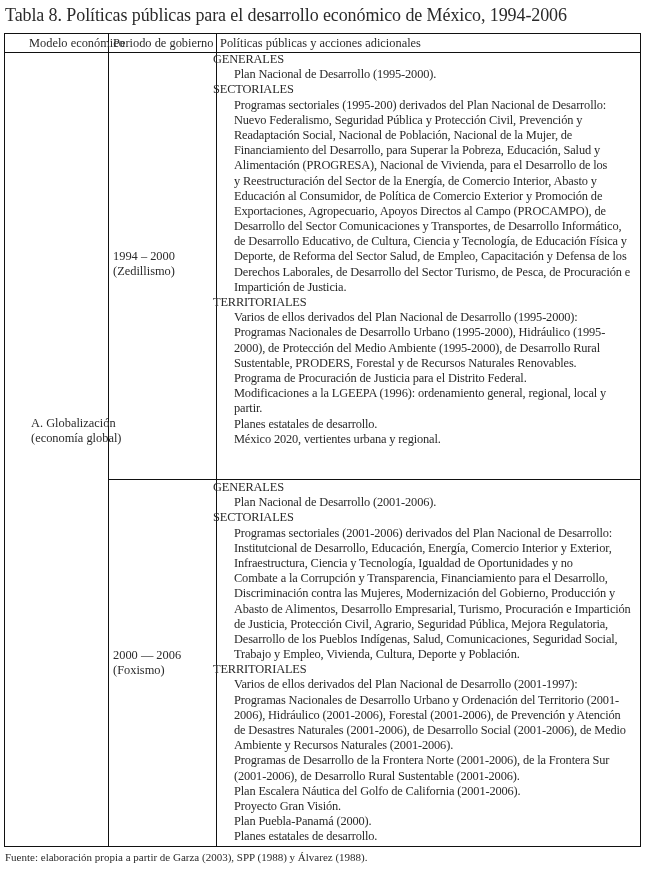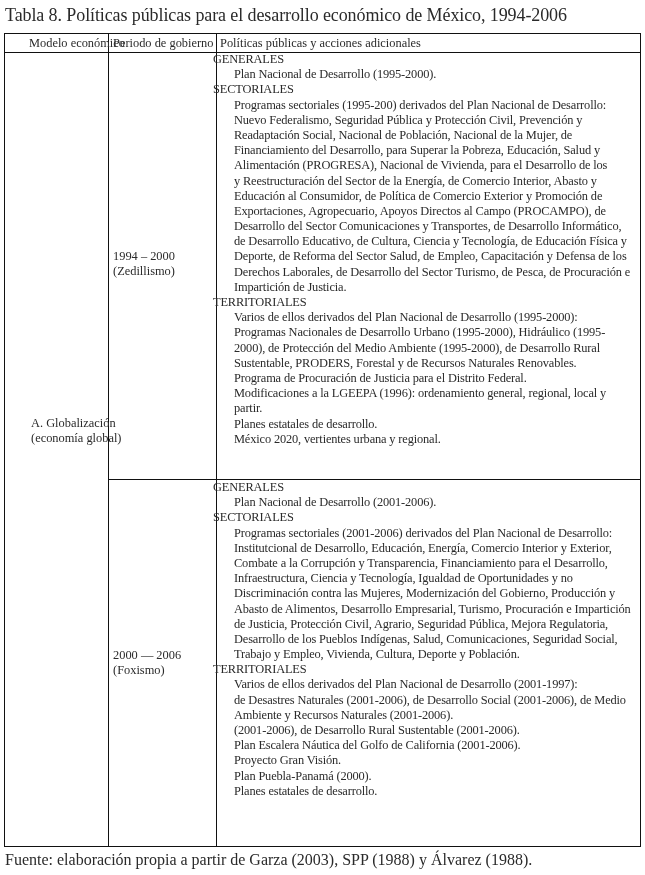--- a/index.html
+++ b/index.html
@@ -21,21 +21,21 @@
   .hline { position: absolute; height: 1px; background: #111; }
   .hdr {
     position: absolute; top: 2px; font-size: 12.4px; white-space: nowrap; line-height: 15px;
   }
   .cell-text { position: absolute; white-space: nowrap; line-height: 15.2px; font-size: 12.4px; }
   .block { position: absolute; left: 208px; }
   .line { white-space: nowrap; height: 15.2px; line-height: 15.2px; letter-spacing: -0.15px; }
   .heading { padding-left: 0; }
   .ind { padding-left: 21px; }
   .footnote {
-    position: absolute; left: 5px; top: 851px; font-size: 16px; white-space: nowrap;
+    position: absolute; left: 5px; top: 851px; font-size: 11px; white-space: nowrap;
   }
 </style>
 </head>
 <body>
 
 <div class="caption">Tabla 8. Políticas públicas para el desarrollo económico de México, 1994-2006</div>
 
 <div class="table">
 
   <div class="vline" style="left:103px;"></div>
@@ -90,31 +90,34 @@
       <div class="line ind">partir.</div>
       <div class="line ind">Planes estatales de desarrollo.</div>
       <div class="line ind">México 2020, vertientes urbana y regional.</div>
     </div>
   <div class="block" style="top:446px;" id="policies-1">
       <div class="line heading">GENERALES</div>
       <div class="line ind">Plan Nacional de Desarrollo (2001-2006).</div>
       <div class="line heading">SECTORIALES</div>
       <div class="line ind">Programas sectoriales (2001-2006) derivados del Plan Nacional de Desarrollo:</div>
       <div class="line ind">Institutcional de Desarrollo, Educación, Energía, Comercio Interior y Exterior,</div>
+      <div class="line ind">Infraestructura, Ciencia y Tecnología, Igualdad de Oportunidades y no</div>
       <div class="line ind">Combate a la Corrupción y Transparencia, Financiamiento para el Desarrollo,</div>
-      <div class="line ind">Infraestructura, Ciencia y Tecnología, Igualdad de Oportunidades y no</div>
       <div class="line ind">Discriminación contra las Mujeres, Modernización del Gobierno, Producción y</div>
       <div class="line ind">Abasto de Alimentos, Desarrollo Empresarial, Turismo, Procuración e Impartición</div>
       <div class="line ind">de Justicia, Protección Civil, Agrario, Seguridad Pública, Mejora Regulatoria,</div>
       <div class="line ind">Desarrollo de los Pueblos Indígenas, Salud, Comunicaciones, Seguridad Social,</div>
       <div class="line ind">Trabajo y Empleo, Vivienda, Cultura, Deporte y Población.</div>
       <div class="line heading">TERRITORIALES</div>
       <div class="line ind">Varios de ellos derivados del Plan Nacional de Desarrollo (2001-1997):</div>
+      <div class="line ind">Programas Nacionales de Desarrollo Urbano y Ordenación del Territorio (2001-</div>
+      <div class="line ind">2006), Hidráulico (2001-2006), Forestal (2001-2006), de Prevención y Atención</div>
       <div class="line ind">de Desastres Naturales (2001-2006), de Desarrollo Social (2001-2006), de Medio</div>
       <div class="line ind">Ambiente y Recursos Naturales (2001-2006).</div>
+      <div class="line ind">Programas de Desarrollo de la Frontera Norte (2001-2006), de la Frontera Sur</div>
       <div class="line ind">(2001-2006), de Desarrollo Rural Sustentable (2001-2006).</div>
       <div class="line ind">Plan Escalera Náutica del Golfo de California (2001-2006).</div>
       <div class="line ind">Proyecto Gran Visión.</div>
       <div class="line ind">Plan Puebla-Panamá (2000).</div>
       <div class="line ind">Planes estatales de desarrollo.</div>
     </div>
 </div>
 
 <div class="footnote">Fuente: elaboración propia a partir de Garza (2003), SPP (1988) y Álvarez (1988).</div>
 

